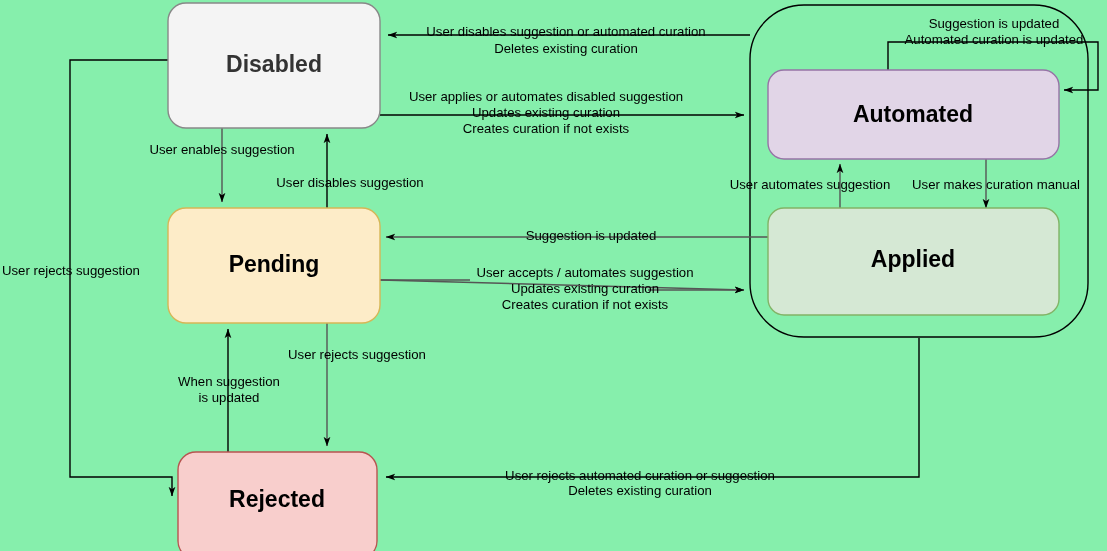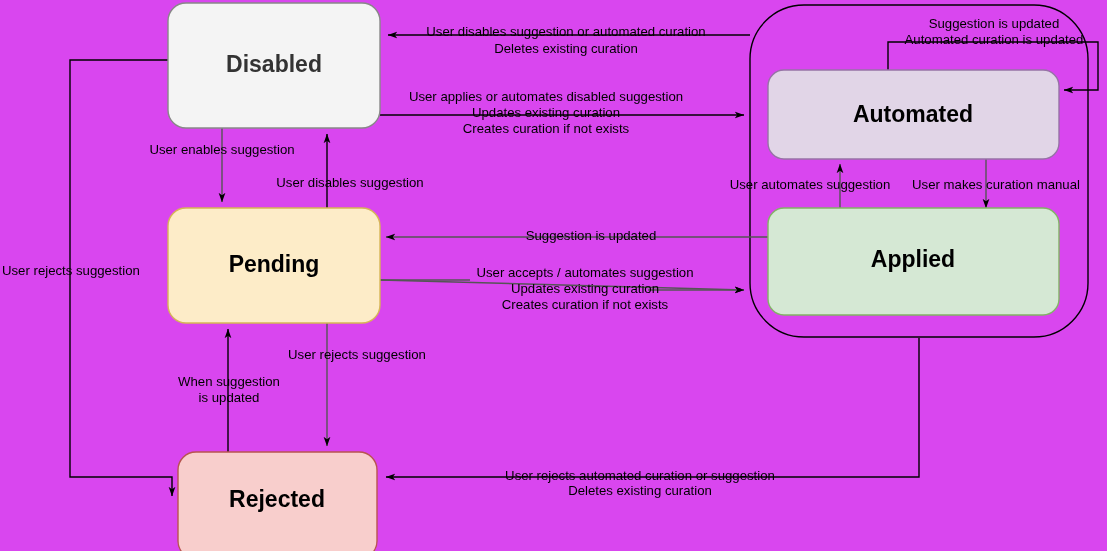--- a/index.html
+++ b/index.html
@@ -7,21 +7,21 @@
     padding: 0;
     background: #ffffff;
   }
   body {
     font-family: "Liberation Sans", sans-serif;
   }
   #stage {
     position: relative;
     width: 1107px;
     height: 551px;
-    background: #d946ef;
+    background: #86efac;
     overflow: hidden;
   }
   #diagram-svg {
     position: absolute;
     left: 0;
     top: 0;
     width: 1107px;
     height: 551px;
   }
   .state-label {

